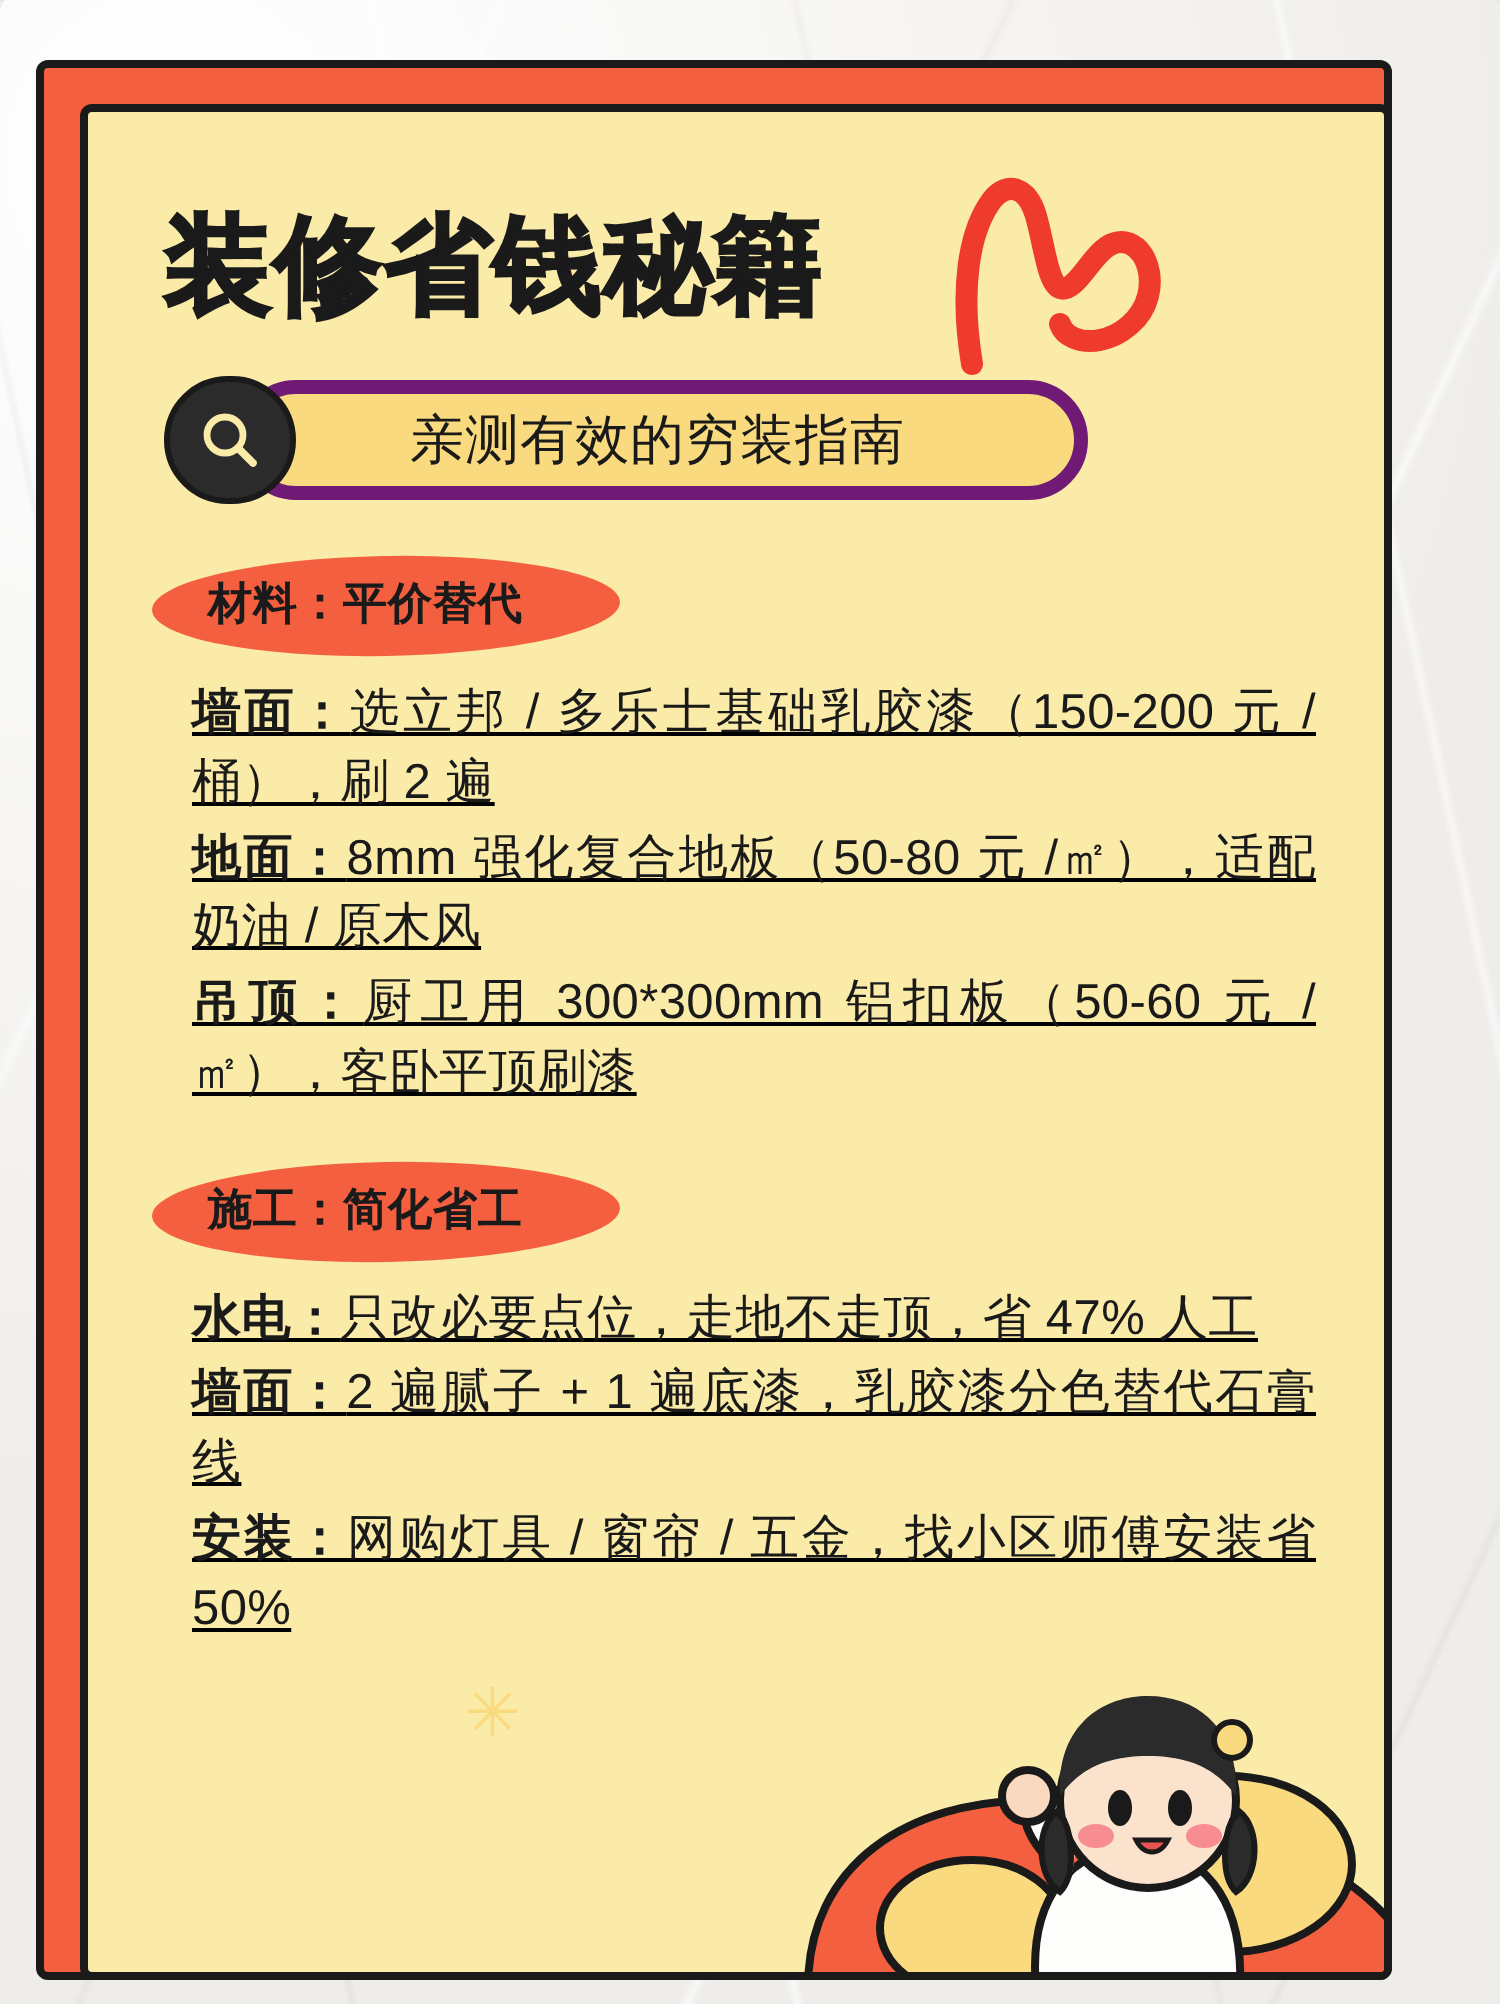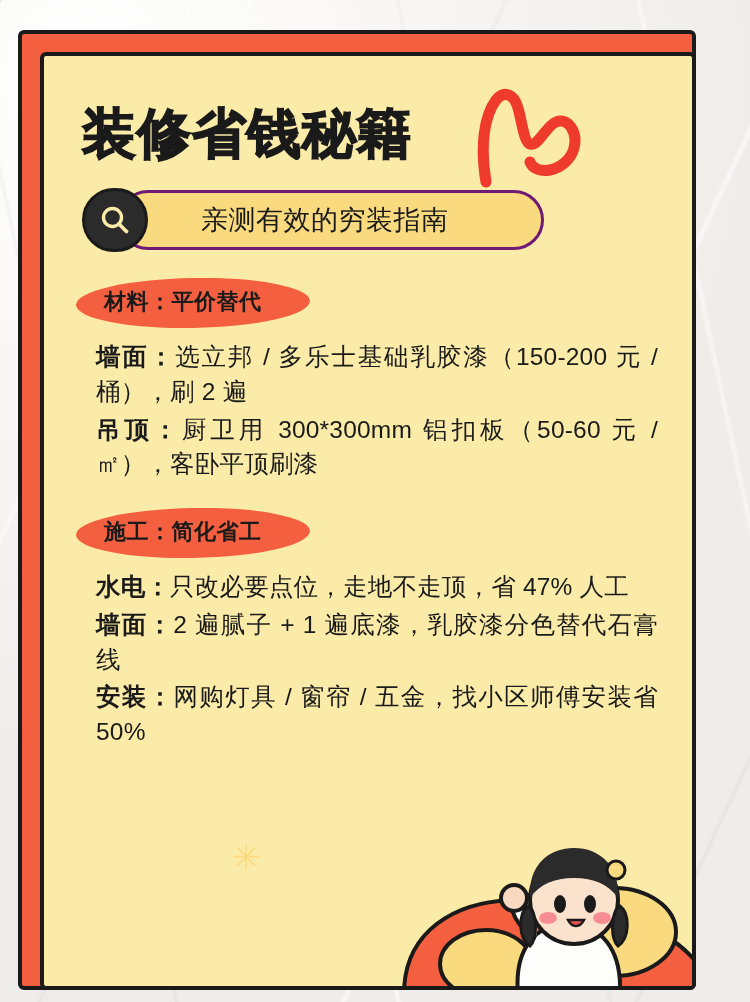--- a/index.html
+++ b/index.html
@@ -77,21 +77,21 @@
     position: relative;
     margin-top: 6px;
     height: 62px;
     width: 462px;
   }
   .subtitle-pill {
     position: absolute;
     left: 36px; top: 0;
     width: 426px; height: 60px;
     background: #fada7f;
-    border: 3px solid #701a75;
+    border: 7px solid #701a75;
     border-radius: 30px;
     display: flex;
     align-items: center;
     padding-left: 80px;
     font-size: 27px;
     color: #1a1a1a;
     letter-spacing: .5px;
   }
   .search-badge {
     position: absolute;
@@ -121,21 +121,21 @@
     content: "";
     position: absolute;
     left: -6px; top: 0; right: -14px; bottom: 0;
     background: #f4603f;
     border-radius: 50% / 50%;
     z-index: -1;
     transform: rotate(-1deg);
   }
 
   
-  .items { padding: 12px 4px 0 14px; }
+  .items { padding: 12px 4px 0 14px; text-decoration: underline; }
   .item {
     font-size: 24.5px;
     line-height: 1.42;
     color: #1a1a1a;
     margin-bottom: 3px;
     letter-spacing: .2px;
     text-align: justify;
   }
   .item .k { font-weight: bold; }
 
@@ -181,20 +181,23 @@
       </div>
     </div>
 
     <div class="section">
       <div class="blob">材料：平价替代</div>
       <div class="items">
         <div class="item">
           <span class="k">墙面：</span><span>选立邦 / 多乐士基础乳胶漆（150-200 元 / 桶），刷 2 遍</span>
         </div>
         <div class="item">
+          <span class="k">地面：</span><span>8mm 强化复合地板（50-80 元 /㎡），适配奶油 / 原木风</span>
+        </div>
+        <div class="item">
           <span class="k">吊顶：</span><span>厨卫用 300*300mm 铝扣板（50-60 元 /㎡），客卧平顶刷漆</span>
         </div>
       </div>
     </div>
 
     <div class="section">
       <div class="blob">施工：简化省工</div>
       <div class="items">
         <div class="item">
           <span class="k">水电：</span><span>只改必要点位，走地不走顶，省 47% 人工</span>

